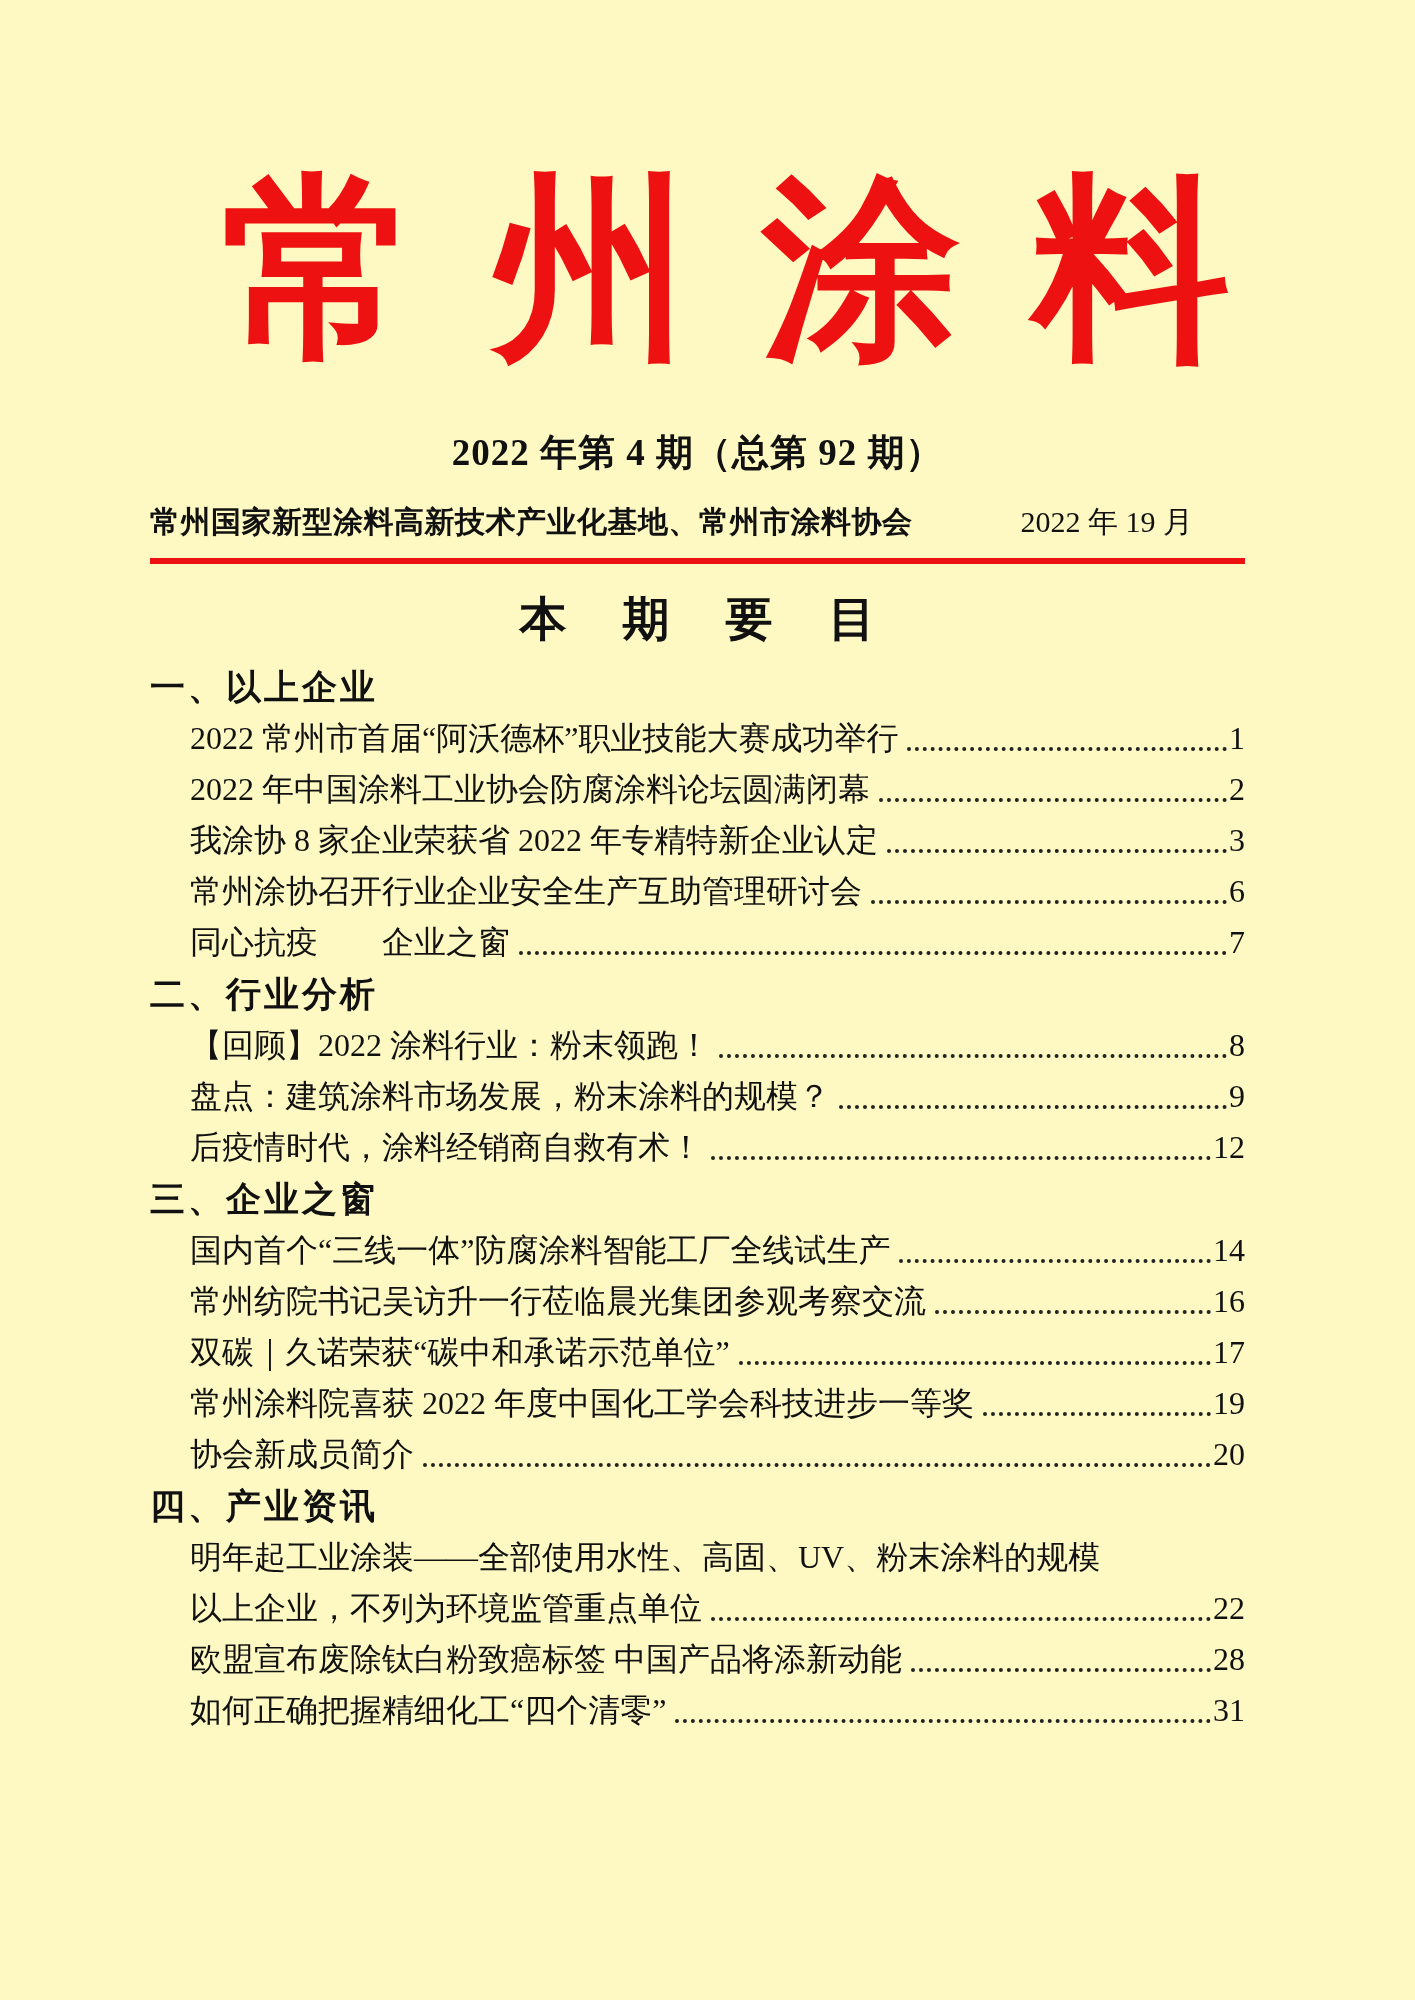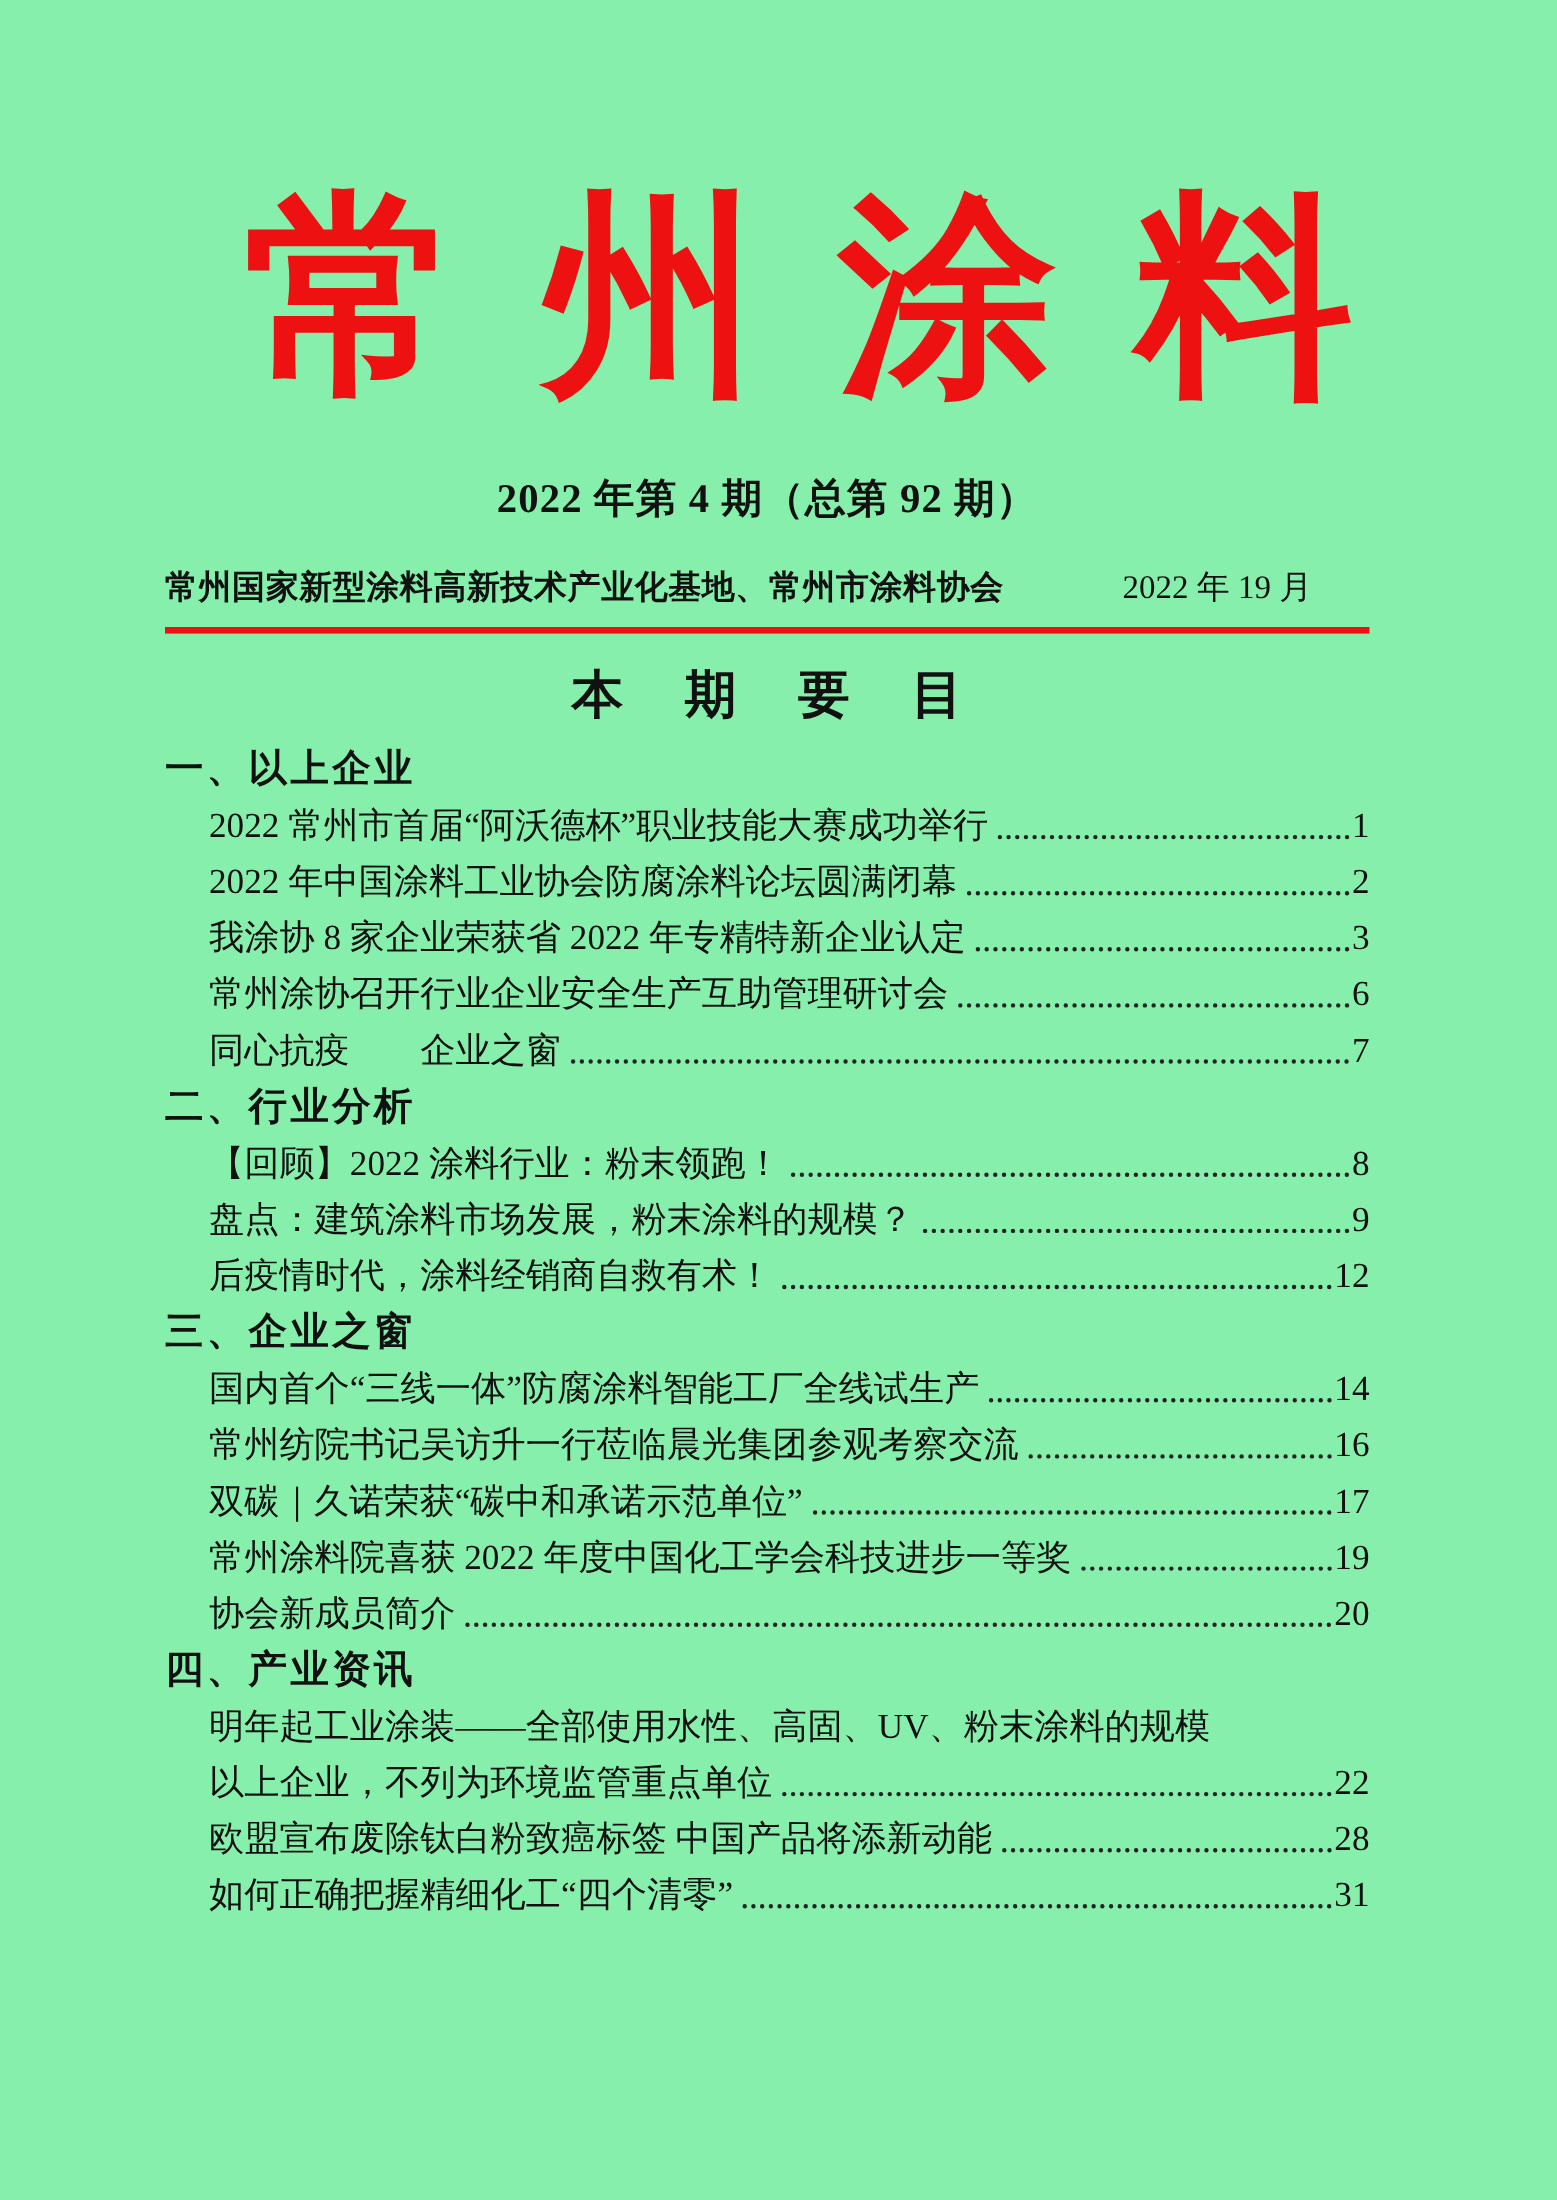--- a/index.html
+++ b/index.html
@@ -1,21 +1,21 @@
 <!DOCTYPE html>
 <html><head>
 <meta charset="utf-8">
 <style>
   * { margin: 0; padding: 0; box-sizing: border-box; }
   html, body { background: #ffffff; }
   .page {
     position: relative;
     width: 1415px;
     height: 2000px;
-    background: #86efac;
+    background: #fef9c3;
     font-family: "Liberation Serif", "DejaVu Serif", serif;
     color: #111111;
     overflow: hidden;
   }
   .content { padding: 0 170px 0 150px; }
 
   .masthead-title {
     padding-top: 170px;
     text-align: center;
     color: #ee1111;
@@ -32,21 +32,21 @@
     text-align: center;
     font-size: 37px;
     font-weight: bold;
     letter-spacing: 1px;
   }
 
   .org-row {
     display: flex;
     justify-content: space-between;
     align-items: flex-start;
-    margin-top: 36px;
+    margin-top: 24px;
     font-size: 30px;
   }
   .org-name { font-weight: bold; letter-spacing: 0.5px; }
   .issue-date { font-weight: normal; padding-right: 52px; }
 
   .header-rule {
     height: 6px;
     background: #ee1111;
     margin-top: 15px;
   }

